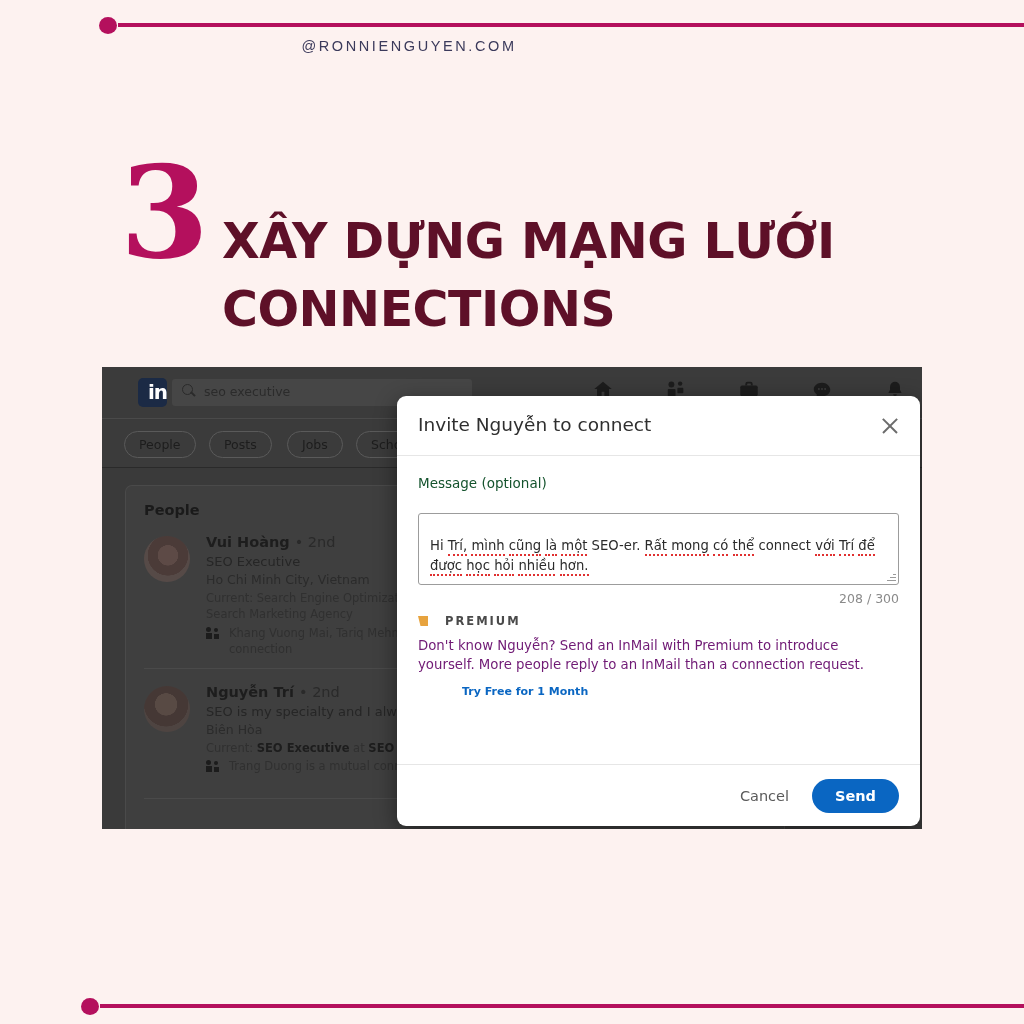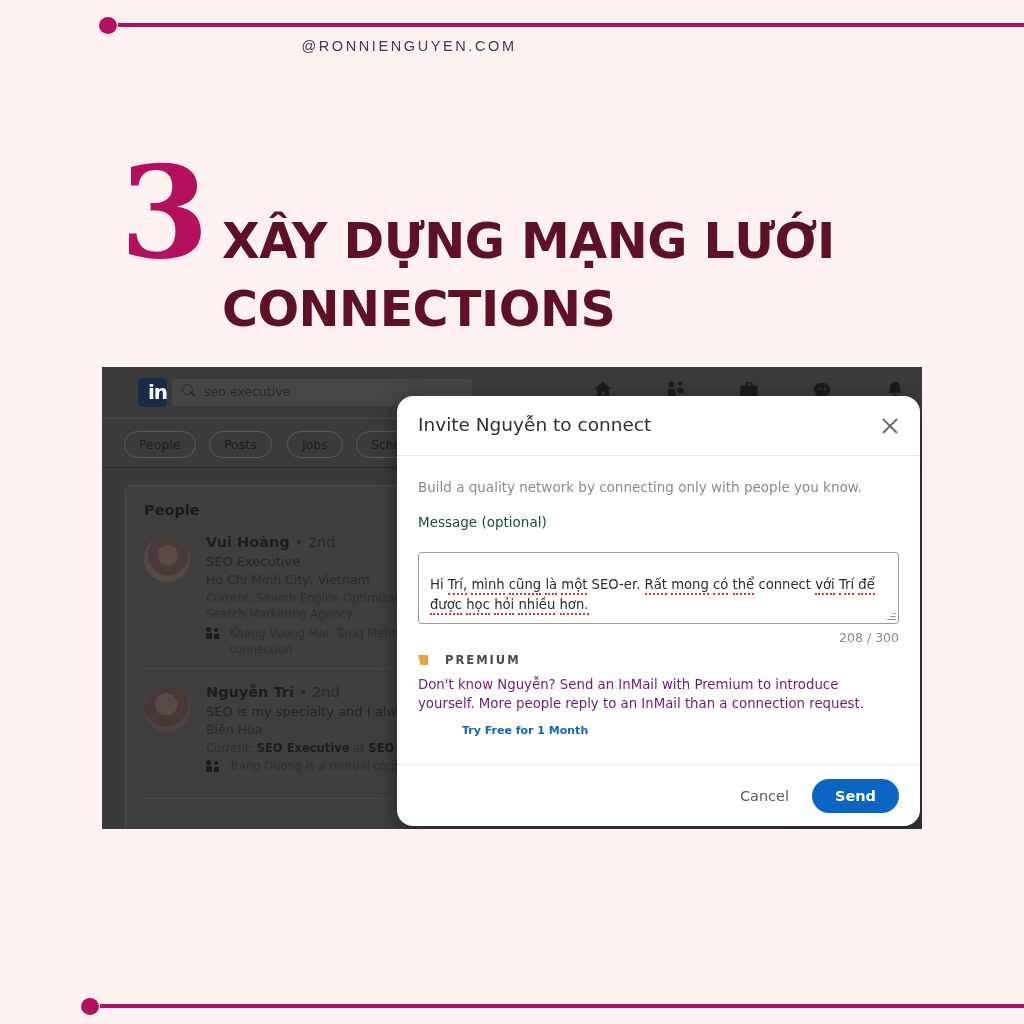--- a/index.html
+++ b/index.html
@@ -195,21 +195,21 @@
     position: absolute; left: 18px; width: 628px; height: 1px;
     background: #4a4a4a;
   }
 
   
   .modal {
     position: absolute;
     left: 295px; top: 29px;
     width: 523px; height: 430px;
     background: #ffffff;
-    border-radius: 16px;
+    border-radius: 9px;
     box-shadow: 0 6px 22px rgba(0,0,0,0.45);
     overflow: hidden;
     font-family: "DejaVu Sans", "Liberation Sans", sans-serif;
   }
   .m-head {
     position: relative; height: 60px;
     border-bottom: 1px solid #e6e6e6;
   }
   .m-title {
     position: absolute; left: 21px; top: 18px;
@@ -444,21 +444,20 @@
       </div>
     </div>
 
     <div class="modal">
       <div class="m-head">
         <div class="m-title">Invite Nguyễn to connect</div>
         <div class="m-close"></div>
       </div>
 
       <div class="m-body">
-        <div class="m-sub">Build a quality network by connecting only with people you know.</div>
         <div class="m-label">Message (optional)</div>
 
         <div class="m-textarea">
           <span id="msg-spans"><span>Hi </span><span class="sp">Trí,</span><span> </span><span class="sp">mình</span><span> </span><span class="sp">cũng</span><span> </span><span class="sp">là</span><span> </span><span class="sp">một</span><span> SEO-er. </span><span class="sp">Rất</span><span> </span><span class="sp">mong</span><span> </span><span class="sp">có</span><span> </span><span class="sp">thể</span><span> connect </span><span class="sp">với</span><span> </span><span class="sp">Trí</span><span> </span><span class="sp">để</span><span> </span><span class="sp">được</span><span> </span><span class="sp">học</span><span> </span><span class="sp">hỏi</span><span> </span><span class="sp">nhiều</span><span> </span><span class="sp">hơn.</span></span>
           <span class="grip">
             <i style="bottom:1px;width:9px"></i>
             <i style="bottom:4px;width:6px"></i>
             <i style="bottom:7px;width:3px"></i>
           </span>
         </div>

